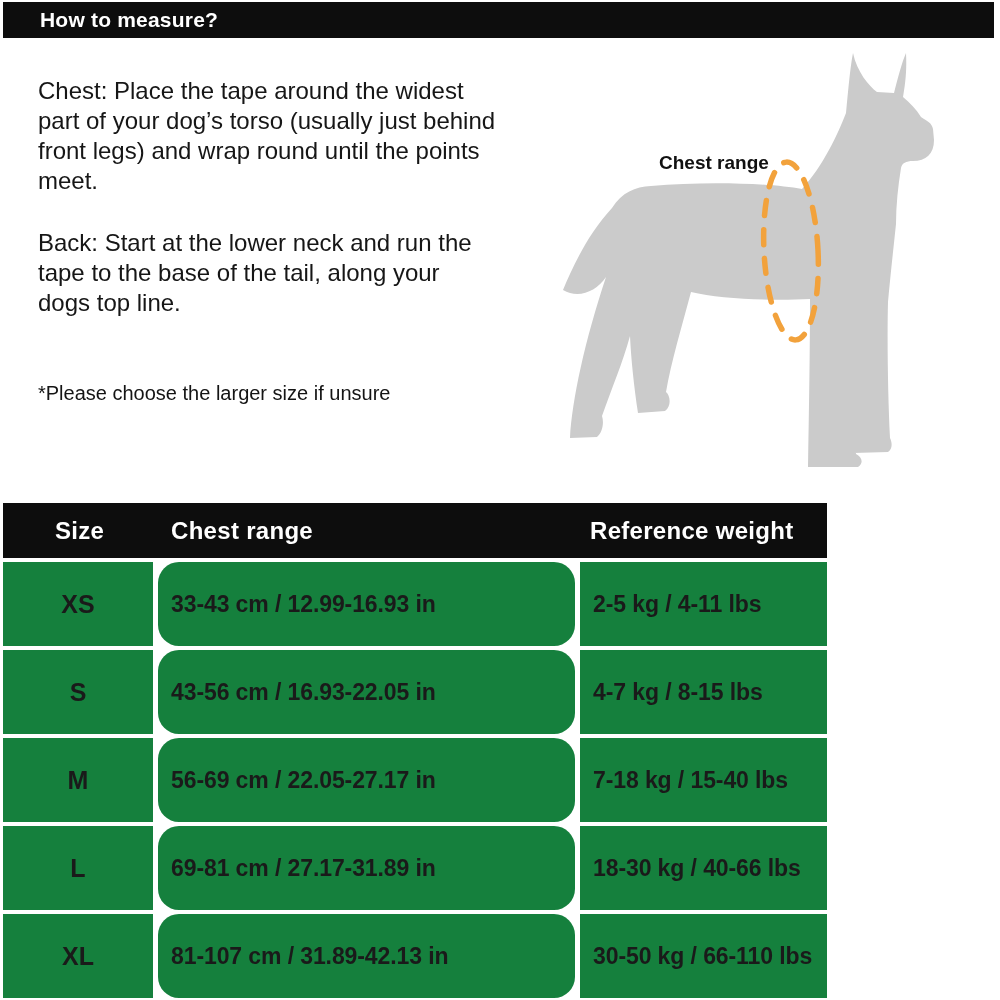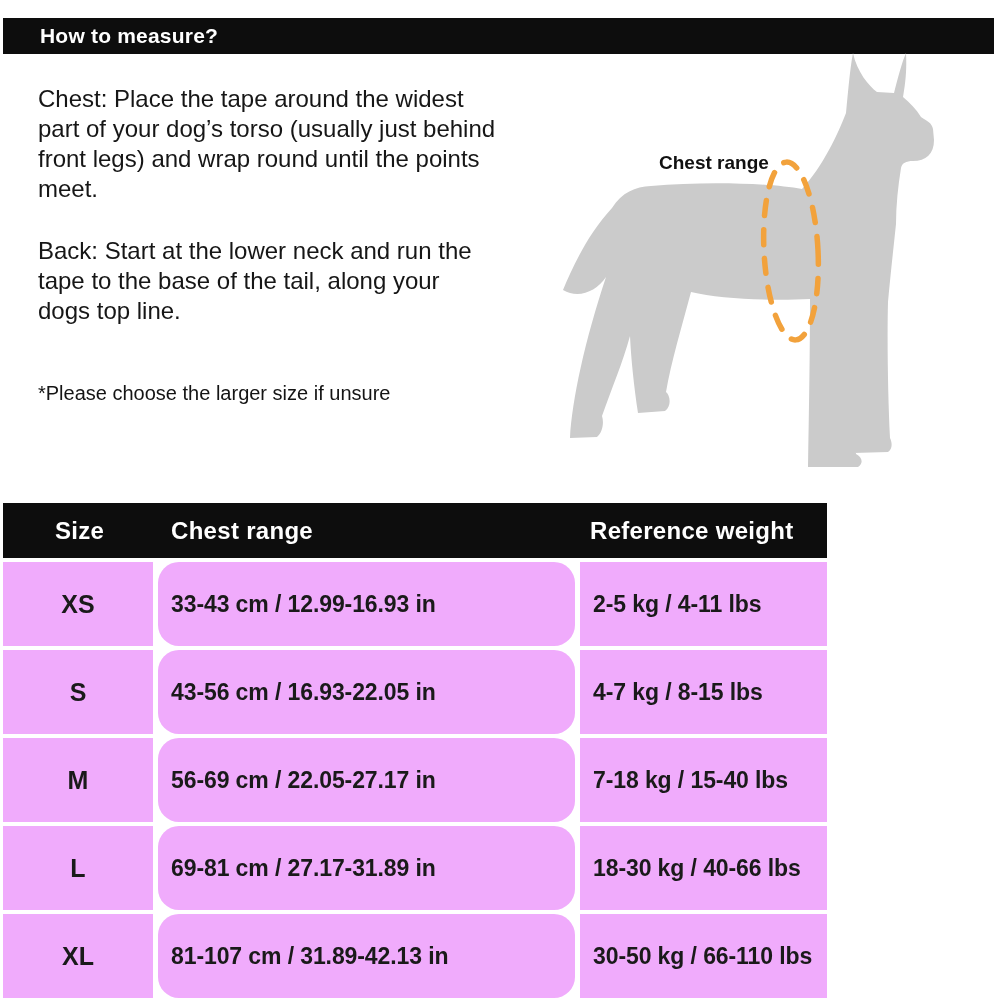--- a/index.html
+++ b/index.html
@@ -5,27 +5,27 @@
   html,body{margin:0;padding:0;}
   body{
     width:1000px;height:1000px;background:#ffffff;overflow:hidden;position:relative;
     font-family:"Liberation Sans","DejaVu Sans",sans-serif;color:#141414;
   }
   .abs{position:absolute;}
 
   
   .title-bar{
     left:3px;top:2px;width:991px;height:36px;background:#0d0d0d;
-    display:flex;align-items:center;box-sizing:border-box;padding-left:37px;margin-top:16px;
+    display:flex;align-items:center;box-sizing:border-box;padding-left:37px;
   }
   .title-bar span{color:#ffffff;font-size:21px;font-weight:700;letter-spacing:.2px;}
 
   
   .instructions{left:38px;top:76px;width:560px;font-size:24px;line-height:30px;color:#161616;}
-  .instructions p{margin:8px 0 32px 0;white-space:pre-line;}
+  .instructions p{margin:0 0 32px 0;white-space:pre-line;}
 
   
   .notes{left:38px;top:380px;width:470px;font-size:20px;line-height:26px;color:#141414;}
   .notes p{margin:0;white-space:pre-wrap;}
   .notes p + p{margin-top:6px;}
 
   
   .dog-wrap{left:555px;top:40px;width:445px;height:460px;}
   .chest-label{left:659px;top:152px;font-size:19px;font-weight:700;color:#111111;}
 
@@ -36,21 +36,21 @@
     grid-template-columns:153px 421px 1fr;align-items:center;
     color:#ffffff;font-size:24px;font-weight:700;letter-spacing:.3px;
   }
   .t-head .h-size{justify-self:center;}
   .t-head .h-chest{padding-left:15px;}
   .t-head .h-weight{padding-left:13px;}
   .t-row{
     display:grid;grid-template-columns:150px 417px 1fr;column-gap:5px;
     height:84px;margin-top:4px;
   }
-  .t-row > div{background:#f0abfc;display:flex;align-items:center;color:#1a1a1a;}
+  .t-row > div{background:#15803d;display:flex;align-items:center;color:#1a1a1a;}
   .c-size{justify-content:center;font-size:25px;font-weight:700;}
   .c-chest{padding-left:13px;font-size:23px;font-weight:600;letter-spacing:-.1px;border-radius:21px;}
   .c-weight{padding-left:13px;font-size:23px;font-weight:600;letter-spacing:-.1px;}
 </style>
 </head>
 <body>
 
 <div class="abs title-bar">
   <span>How to measure?</span>
 </div>

